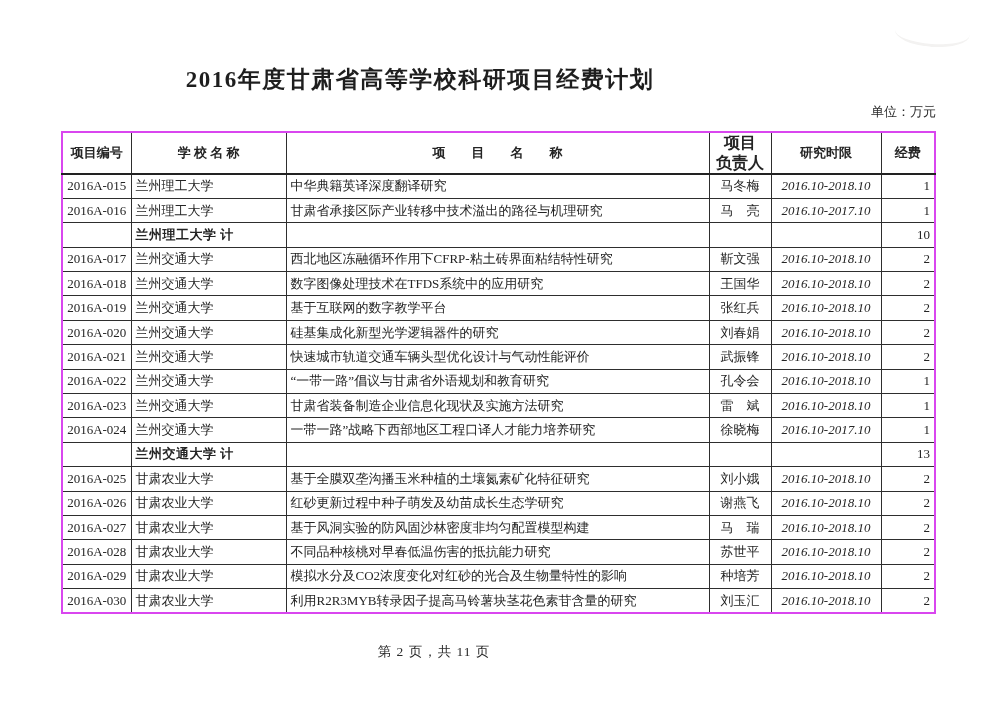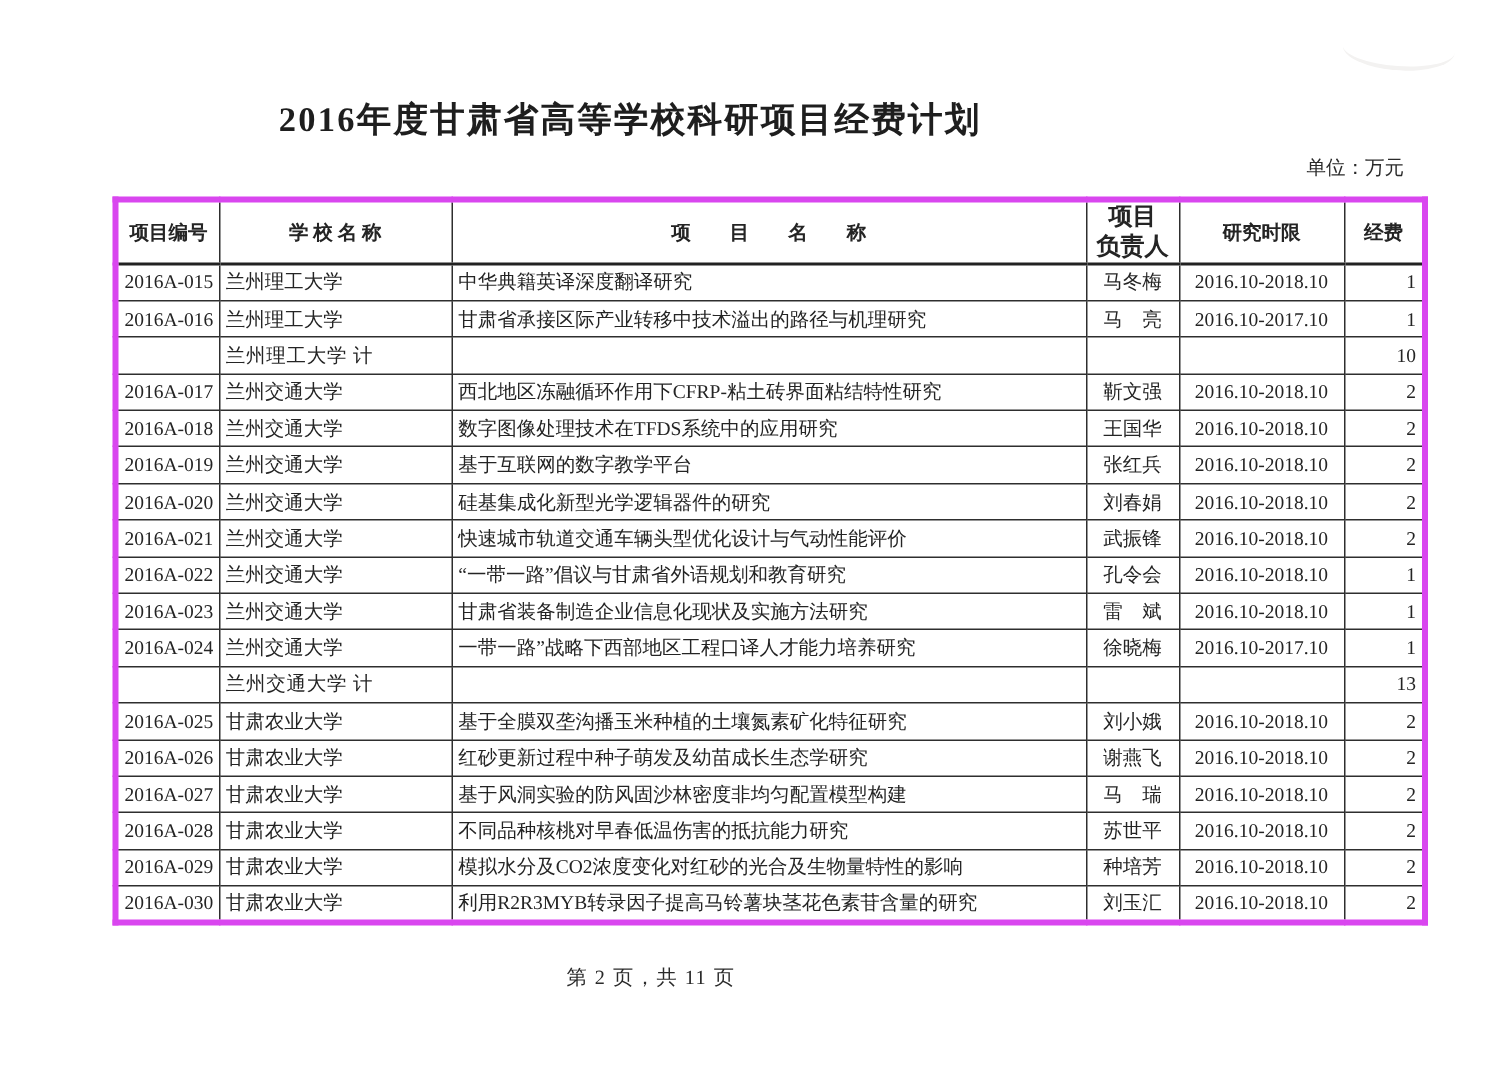--- a/index.html
+++ b/index.html
@@ -25,25 +25,25 @@
     letter-spacing:1.5px;
     color:#1e1e1e;
   }
   .unit-note {
     position:absolute; top:103px; left:63px; width:873px;
     text-align:right;
     font-size:13px;
     color:#2a2a2a;
   }
   table.main-table {
-    position:absolute; top:131px; left:75px;
+    position:absolute; top:131px; left:61px;
     width:873px;
     border-collapse:collapse;
     table-layout:fixed;
-    border:4px solid #d946ef;
+    border:2px solid #d946ef;
   }
   .main-table th, .main-table td {
     border:1px solid #2e2e2e;
     font-size:13px;
     padding:0 4px;
     overflow:hidden;
     white-space:nowrap;
     font-weight:normal;
     color:#242424;
   }
@@ -53,23 +53,23 @@
     text-align:center;
     border-bottom:2px solid #222222;
     font-size:13px;
   }
   .main-table thead th.h-leader { font-size:16px; line-height:1.25; }
   .main-table tbody tr { height:24.4px;padding-left:41px; }
   .cell-code   { text-align:center; font-size:12.5px; }
   .cell-school { text-align:left; padding-left:6px; }
   .cell-project{ text-align:left; padding-left:8px; }
   .cell-leader { text-align:center;margin-top:12px; }
-  .cell-period { text-align:center; font-size:12.5px; }
+  .cell-period { text-align:center; font-size:12.5px;font-style:italic; }
   .cell-fund   { text-align:right; padding-right:9px; }
-  tr.subtotal .cell-school { font-weight:normal; letter-spacing:0.5px; }
+  tr.subtotal .cell-school { font-weight:bold; letter-spacing:0.5px; }
   .page-footer {
     position:absolute; top:643px; left:0; width:868px;
     text-align:center;
     font-size:13.5px;
     letter-spacing:1px;
     color:#2a2a2a;
   }
 </style>
 </head>
 <body>

